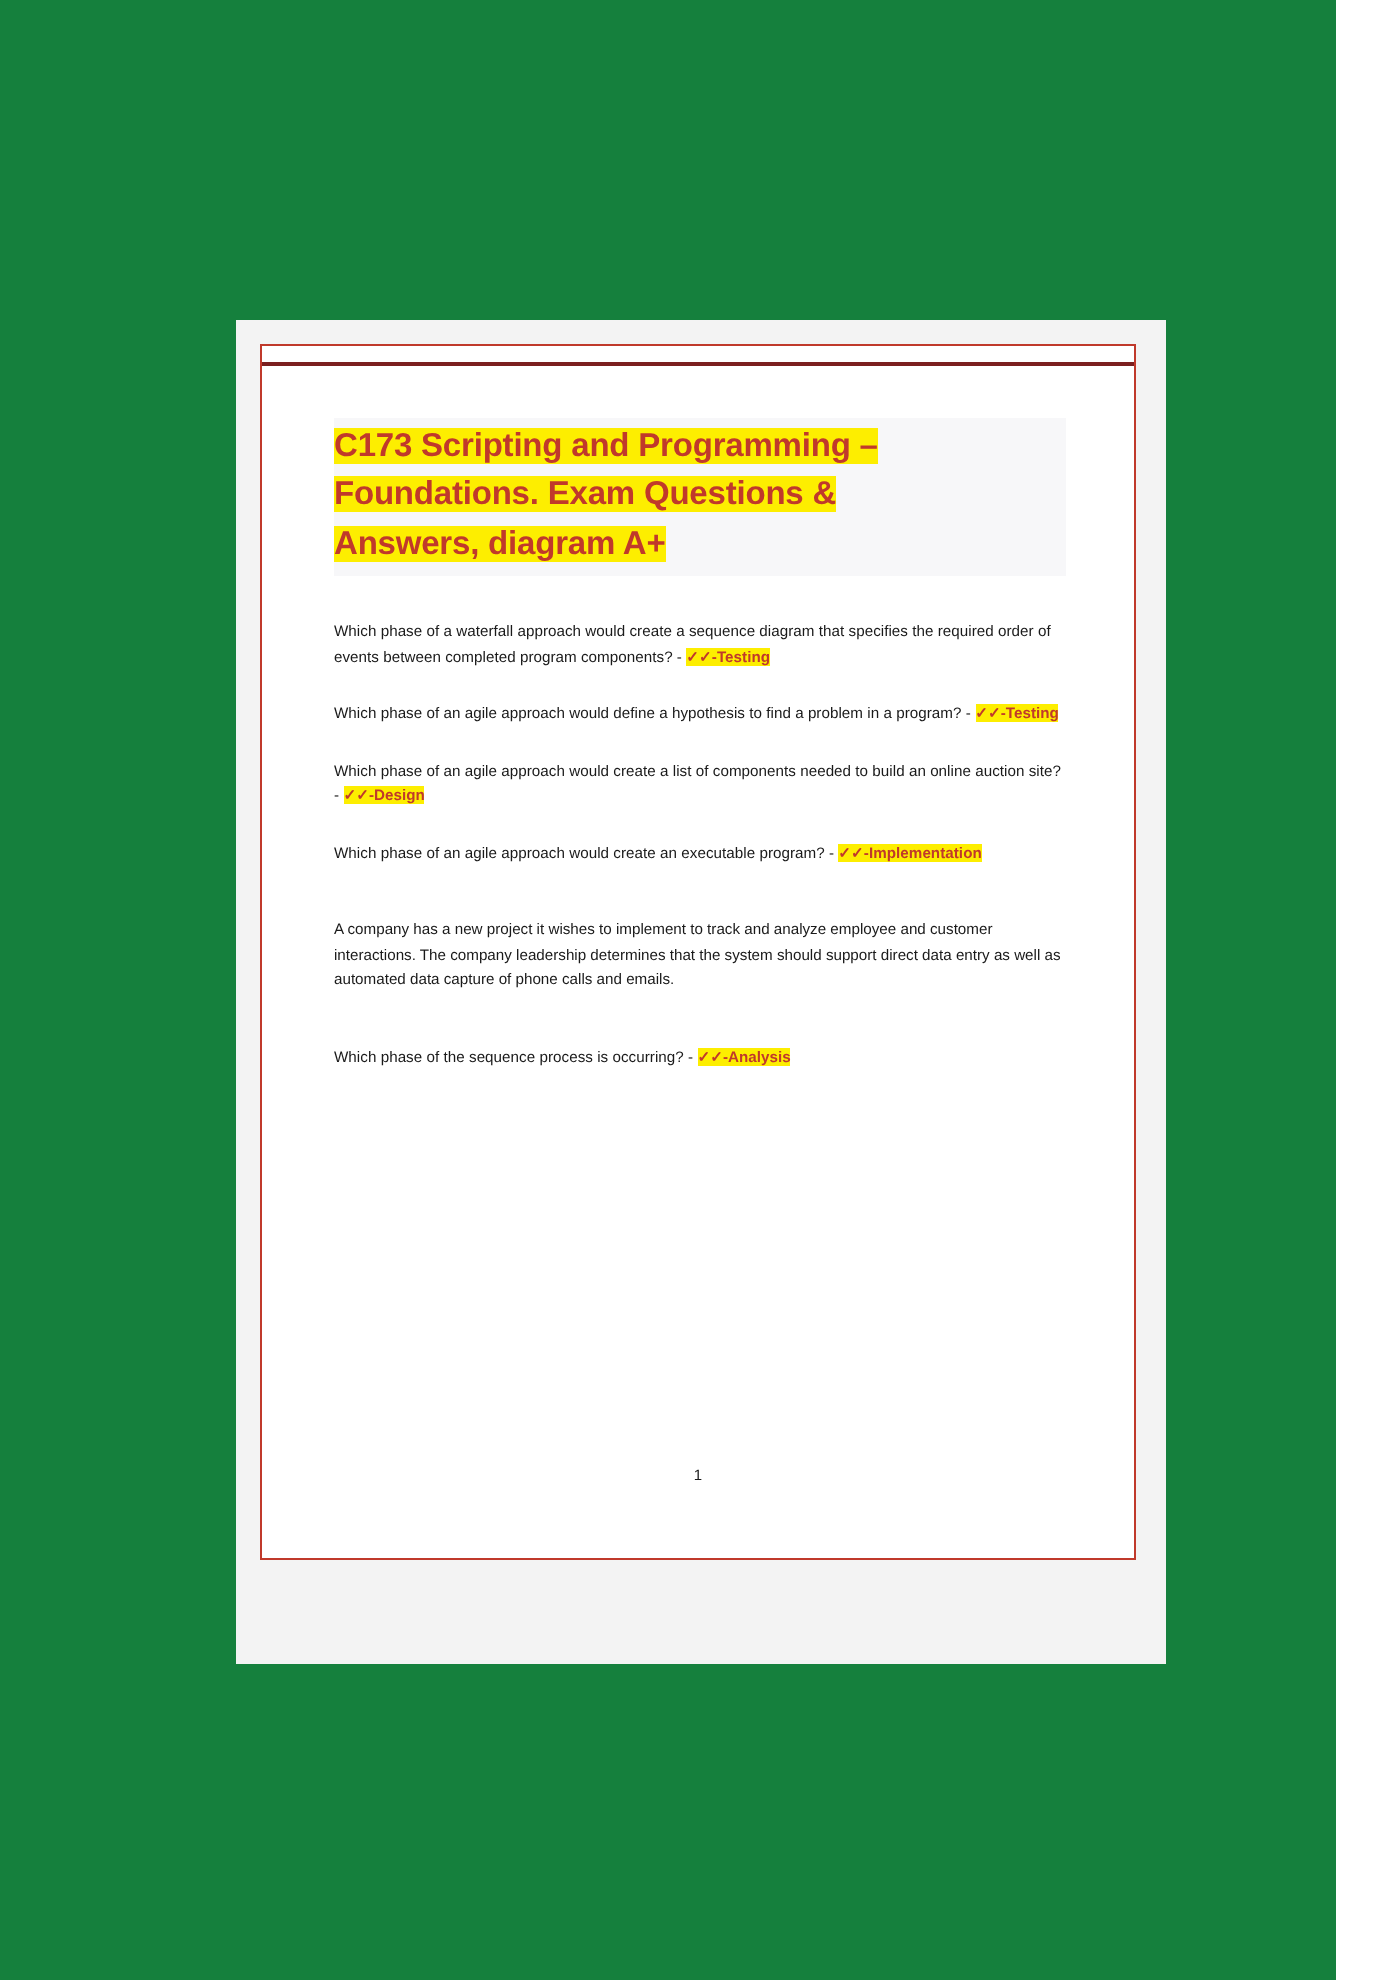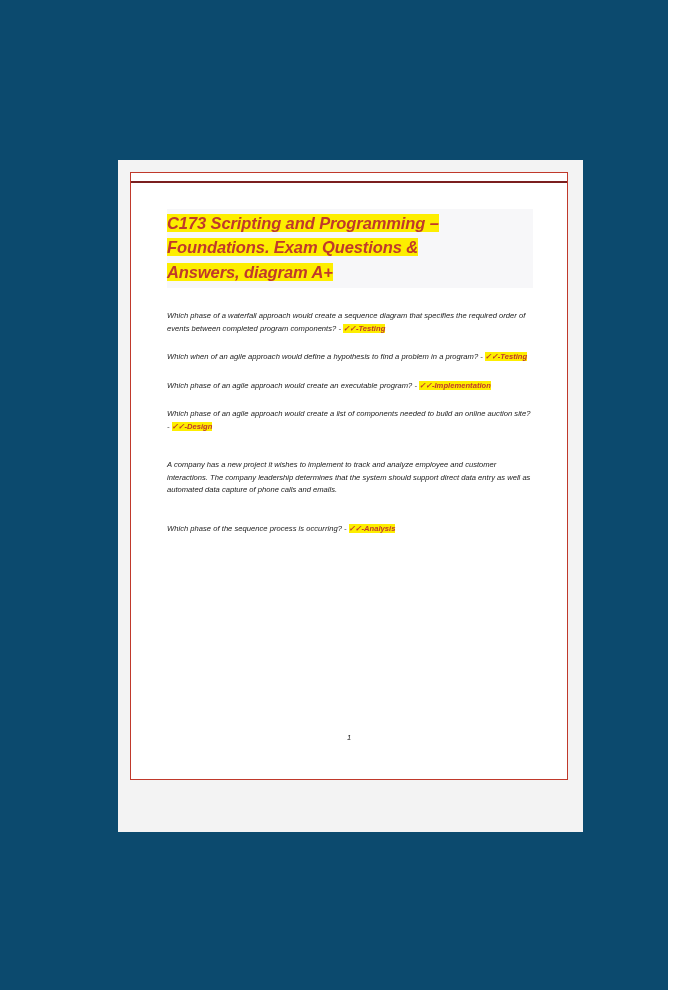--- a/index.html
+++ b/index.html
@@ -7,23 +7,22 @@
     padding: 0;
     background: #ffffff;
     width: 700px;
     height: 990px;
     font-family: "Liberation Sans", sans-serif;
   }
   #page-wrap {
     position: relative;
     width: 668px;
     height: 990px;
-    background: #0c4a6e;
+    background: #15803d;
     overflow: hidden;
-    font-style: italic;
   }
   
   .shadow-panel {
     position: absolute;
     left: 118px;
     top: 160px;
     width: 465px;
     height: 672px;
     background: #f3f3f3;
   }
@@ -117,29 +116,29 @@
         <span class="title-line">C173 Scripting and Programming –</span><br>
         <span class="title-line">Foundations. Exam Questions  &amp;</span><br>
         <span class="title-line">Answers, diagram A+</span>
       </div>
 
       <div class="qblock">
         <span class="qtext">Which phase of a waterfall approach would create a sequence diagram that specifies the required order of events between completed program components? - </span><span class="ans">✓✓-Testing</span>
       </div>
 
       <div class="qblock">
-        <span class="qtext">Which when of an agile approach would define a hypothesis to find a problem in a program? - </span><span class="ans">✓✓-Testing</span>
+        <span class="qtext">Which phase of an agile approach would define a hypothesis to find a problem in a program? - </span><span class="ans">✓✓-Testing</span>
+      </div>
+
+      <div class="qblock">
+        <span class="qtext">Which phase of an agile approach would create a list of components needed to build an online auction site? - </span><span class="ans">✓✓-Design</span>
       </div>
 
       <div class="qblock">
         <span class="qtext">Which phase of an agile approach would create an executable program? - </span><span class="ans">✓✓-Implementation</span>
-      </div>
-
-      <div class="qblock">
-        <span class="qtext">Which phase of an agile approach would create a list of components needed to build an online auction site? - </span><span class="ans">✓✓-Design</span>
       </div>
 
 
 
 
       <div class="spacer-lg"></div>
 
       <div class="para">A company has a new project it wishes to implement to track and analyze employee and customer interactions. The company leadership determines that the system should support direct data entry as well as automated data capture of phone calls and emails.</div>
 
       <div class="spacer-lg"></div>

